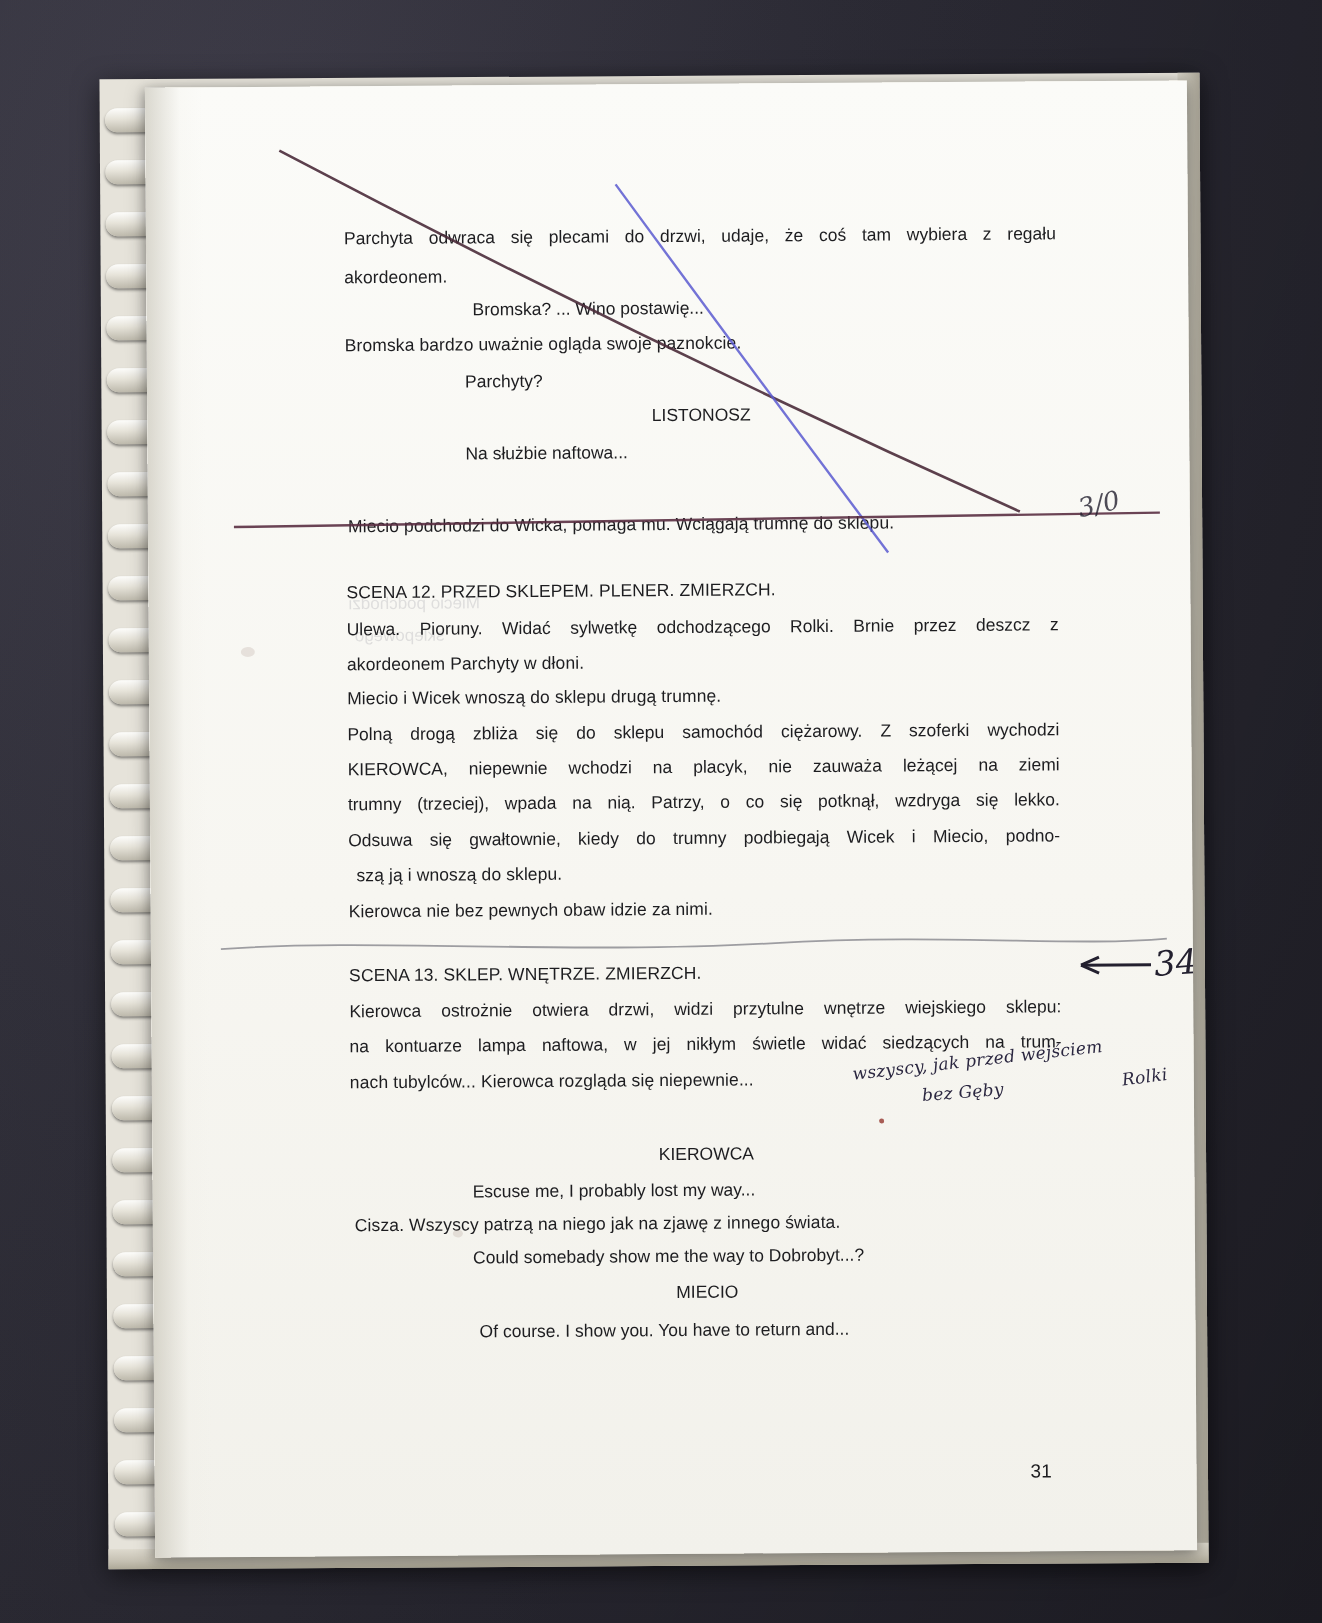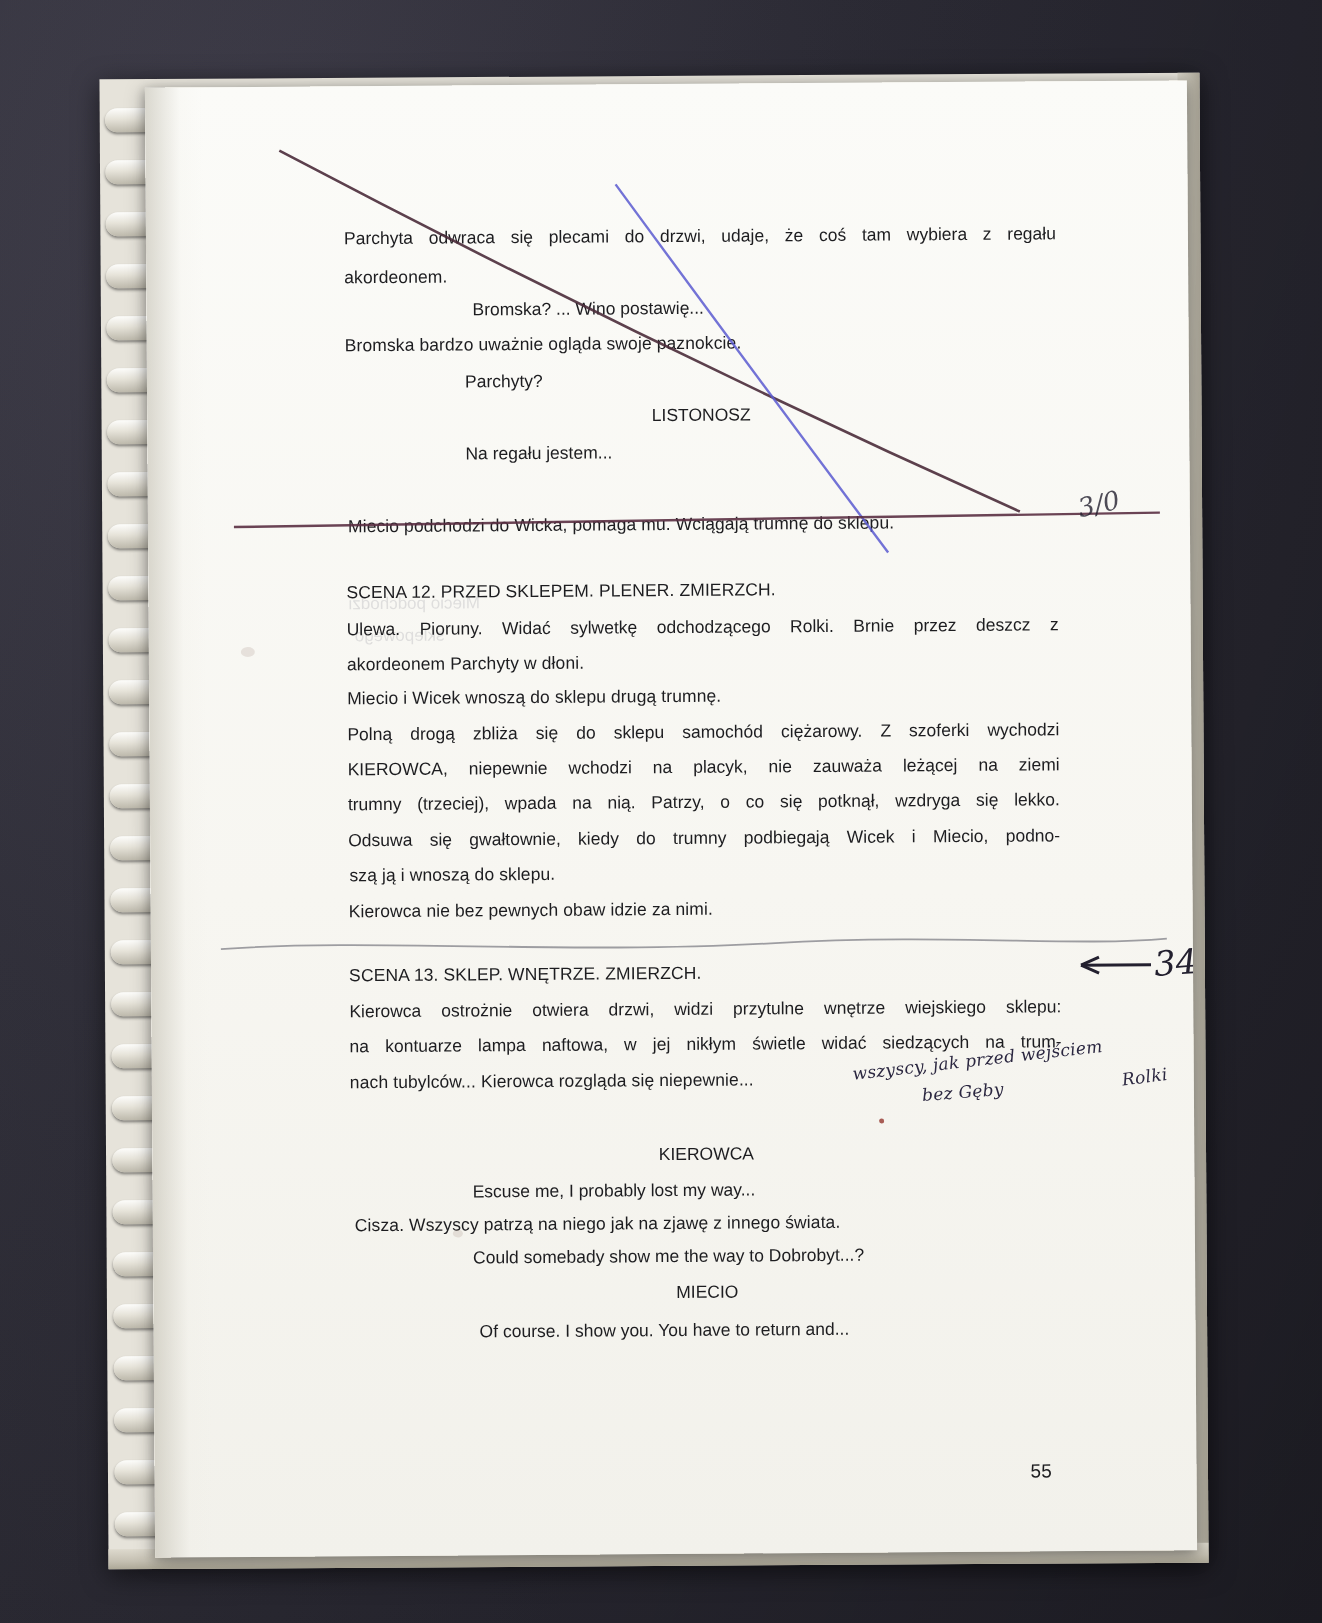--- a/index.html
+++ b/index.html
@@ -233,47 +233,47 @@
   <div class="ghost" style="left:200px; top:508px;">Miecio podchodzi</div>
   <div class="ghost" style="left:206px; top:540px;">sklepowego</div>
 
   <div class="text-layer">
     <div class="just" style="top:144px;">Parchyta odwraca się plecami do drzwi, udaje, że coś tam wybiera z regału</div>
     <div class="line" style="top:183px; left:0;">akordeonem.</div>
     <div class="indent" style="top:216px; left:128px;">Bromska? ... Wino postawię...</div>
     <div class="line" style="top:251px; left:0;">Bromska bardzo uważnie ogląda swoje paznokcie.</div>
     <div class="indent" style="top:288px; left:120px;">Parchyty?</div>
     <div class="center" style="top:323px;">LISTONOSZ</div>
-    <div class="indent" style="top:360px; left:120px;">Na regału jestem...</div>
+    <div class="indent" style="top:360px; left:120px;">Na służbie naftowa...</div>
     <div class="line" style="top:432px; left:2px;">Miecio podchodzi do Wicka, pomaga mu. Wciągają trumnę do sklepu.</div>
 
     <div class="line" style="top:498px; left:0;">SCENA 12. PRZED SKLEPEM. PLENER. ZMIERZCH.</div>
     <div class="just" style="top:535px;">Ulewa. Pioruny. Widać sylwetkę odchodzącego Rolki. Brnie przez deszcz z</div>
     <div class="line" style="top:570px; left:0;">akordeonem Parchyty w dłoni.</div>
     <div class="line" style="top:604px; left:0;">Miecio i Wicek wnoszą do sklepu drugą trumnę.</div>
     <div class="just" style="top:640px;">Polną drogą zbliża się do sklepu samochód ciężarowy. Z szoferki wychodzi</div>
     <div class="just" style="top:675px;">KIEROWCA, niepewnie wchodzi na placyk, nie zauważa leżącej na ziemi</div>
     <div class="just" style="top:710px;">trumny (trzeciej), wpada na nią. Patrzy, o co się potknął, wzdryga się lekko.</div>
     <div class="just" style="top:746px;">Odsuwa się gwałtownie, kiedy do trumny podbiegają Wicek i Miecio, podno-</div>
-    <div class="line" style="top:781px; left:1px;">szą ją i wnoszą do sklepu.</div>
+    <div class="line" style="top:781px; left:8px;">szą ją i wnoszą do sklepu.</div>
     <div class="line" style="top:817px; left:0;">Kierowca nie bez pewnych obaw idzie za nimi.</div>
 
     <div class="line" style="top:881px; left:0;">SCENA 13. SKLEP. WNĘTRZE. ZMIERZCH.</div>
     <div class="just" style="top:917px;">Kierowca ostrożnie otwiera drzwi, widzi przytulne wnętrze wiejskiego sklepu:</div>
     <div class="just" style="top:952px;">na kontuarze lampa naftowa, w jej nikłym świetle widać siedzących na trum-</div>
     <div class="line" style="top:988px; left:0;">nach tubylców... Kierowca rozgląda się niepewnie...</div>
 
     <div class="center" style="top:1062px;">KIEROWCA</div>
     <div class="indent" style="top:1098px; left:122px;">Escuse  me, I probably lost my way...</div>
     <div class="line" style="top:1131px; left:4px;">Cisza. Wszyscy patrzą na niego jak na zjawę z innego świata.</div>
     <div class="indent" style="top:1164px; left:122px;">Could somebady show me the way to Dobrobyt...?</div>
     <div class="center" style="top:1200px;">MIECIO</div>
     <div class="indent" style="top:1238px; left:128px;">Of  course. I show you. You have to return and...</div>
 
-    <div class="pageno" style="top:1380px; left:678px;">55</div>
+    <div class="pageno" style="top:1380px; left:678px;">31</div>
   </div>
 
   <svg class="overlay" viewBox="0 0 1042 1470">
 
     <path d="M134 64 Q 500 260 872 430" stroke="#4a2b3a" stroke-width="2.6" fill="none" opacity="0.9"></path>
 
     <path d="M470 100 Q 600 280 740 470" stroke="#5a5ad0" stroke-width="2.4" fill="none" opacity="0.85"></path>
 
     <path d="M86 440 L 1012 432" stroke="#5a2f42" stroke-width="2.4" fill="none" opacity="0.9"></path>
 

